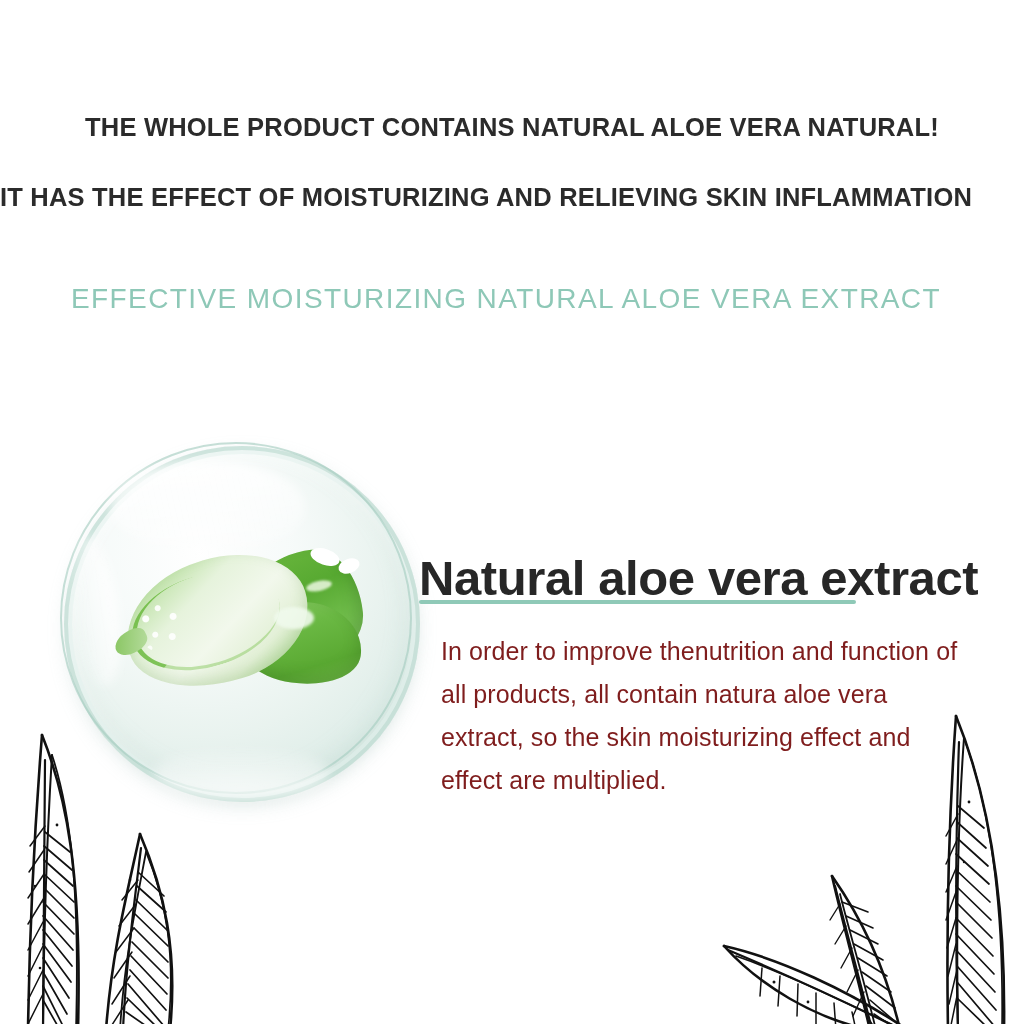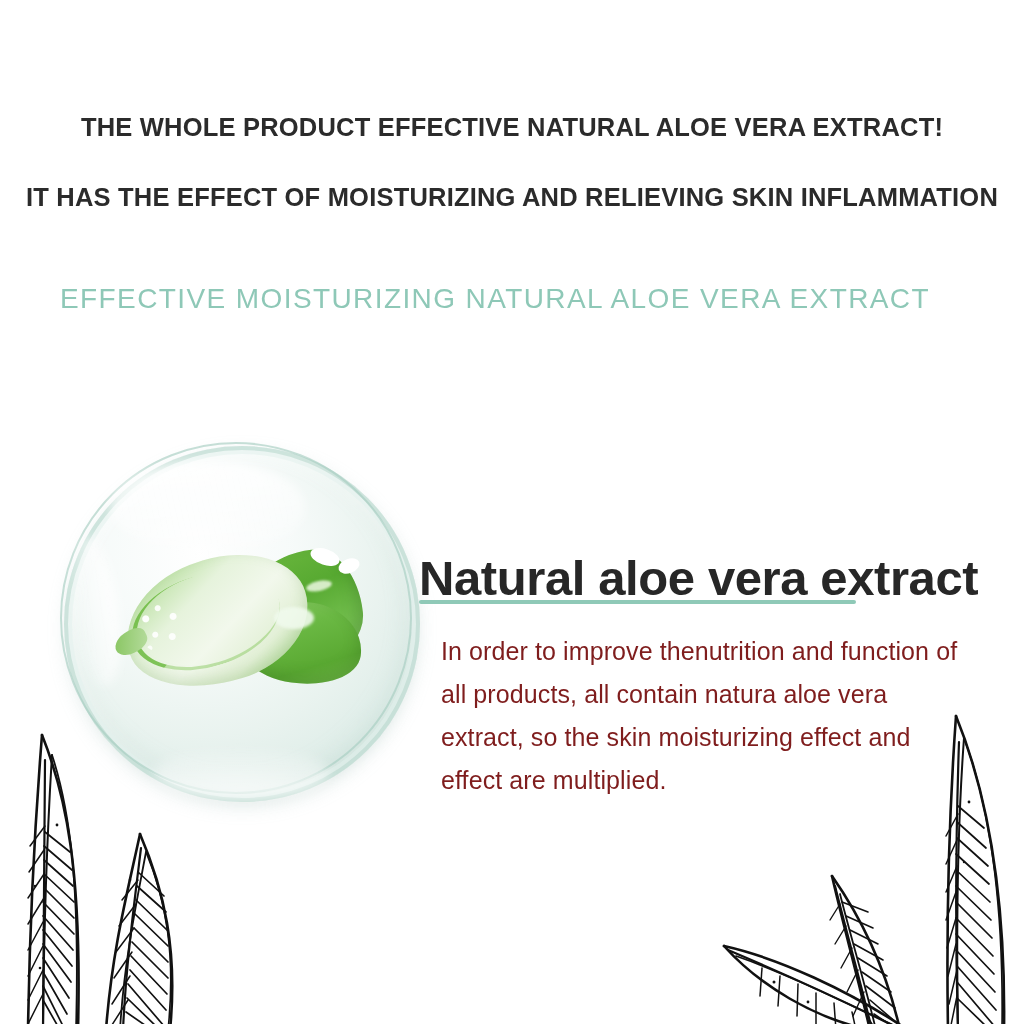--- a/index.html
+++ b/index.html
@@ -28,40 +28,40 @@
     font-size: 25.5px;
     letter-spacing: 0.2px;
     color: #2b2b2b;
     white-space: nowrap;
   }
   .headline-2 {
     position: absolute;
     left: 0;
     top: 183px;
     width: 1024px;
-    text-align: center;
     font-family: "Liberation Sans", sans-serif;
     font-weight: bold;
     font-size: 25.5px;
     letter-spacing: 0.2px;
     color: #2b2b2b;
     white-space: nowrap;
   }
   .subtitle {
     position: absolute;
     left: 0;
     top: 283px;
     width: 990px;
     text-align: center;
     font-family: "Liberation Sans", sans-serif;
     font-weight: normal;
     font-size: 28px;
     letter-spacing: 1.4px;
     color: #8ec8b7;
     white-space: nowrap;
+    padding-left: 11px;
   }
 
   
   .dish-wrap {
     position: absolute;
     left: 58px;
     top: 440px;
     width: 370px;
     height: 372px;
   }
@@ -317,21 +317,21 @@
     width: 310px;
     height: 340px;
   }
   .leaves-left svg, .leaves-right svg { display: block; }
 </style>
 </head>
 <body>
 
 <div id="page">
 
-  <div class="headline-1">THE WHOLE PRODUCT EFFECTIVE NATURAL ALOE VERA EXTRACT!</div>
+  <div class="headline-1">THE WHOLE PRODUCT CONTAINS NATURAL ALOE VERA NATURAL!</div>
 
   <div class="headline-2">IT HAS THE EFFECT OF MOISTURIZING AND RELIEVING SKIN INFLAMMATION</div>
 
   <div class="subtitle">EFFECTIVE MOISTURIZING NATURAL ALOE VERA EXTRACT</div>
 
   <div class="dish-wrap">
     <div class="dish-shadow"></div>
     <div class="dish"></div>
     <div class="dish-rim"></div>
     <div class="dish-gloss-top"></div>

